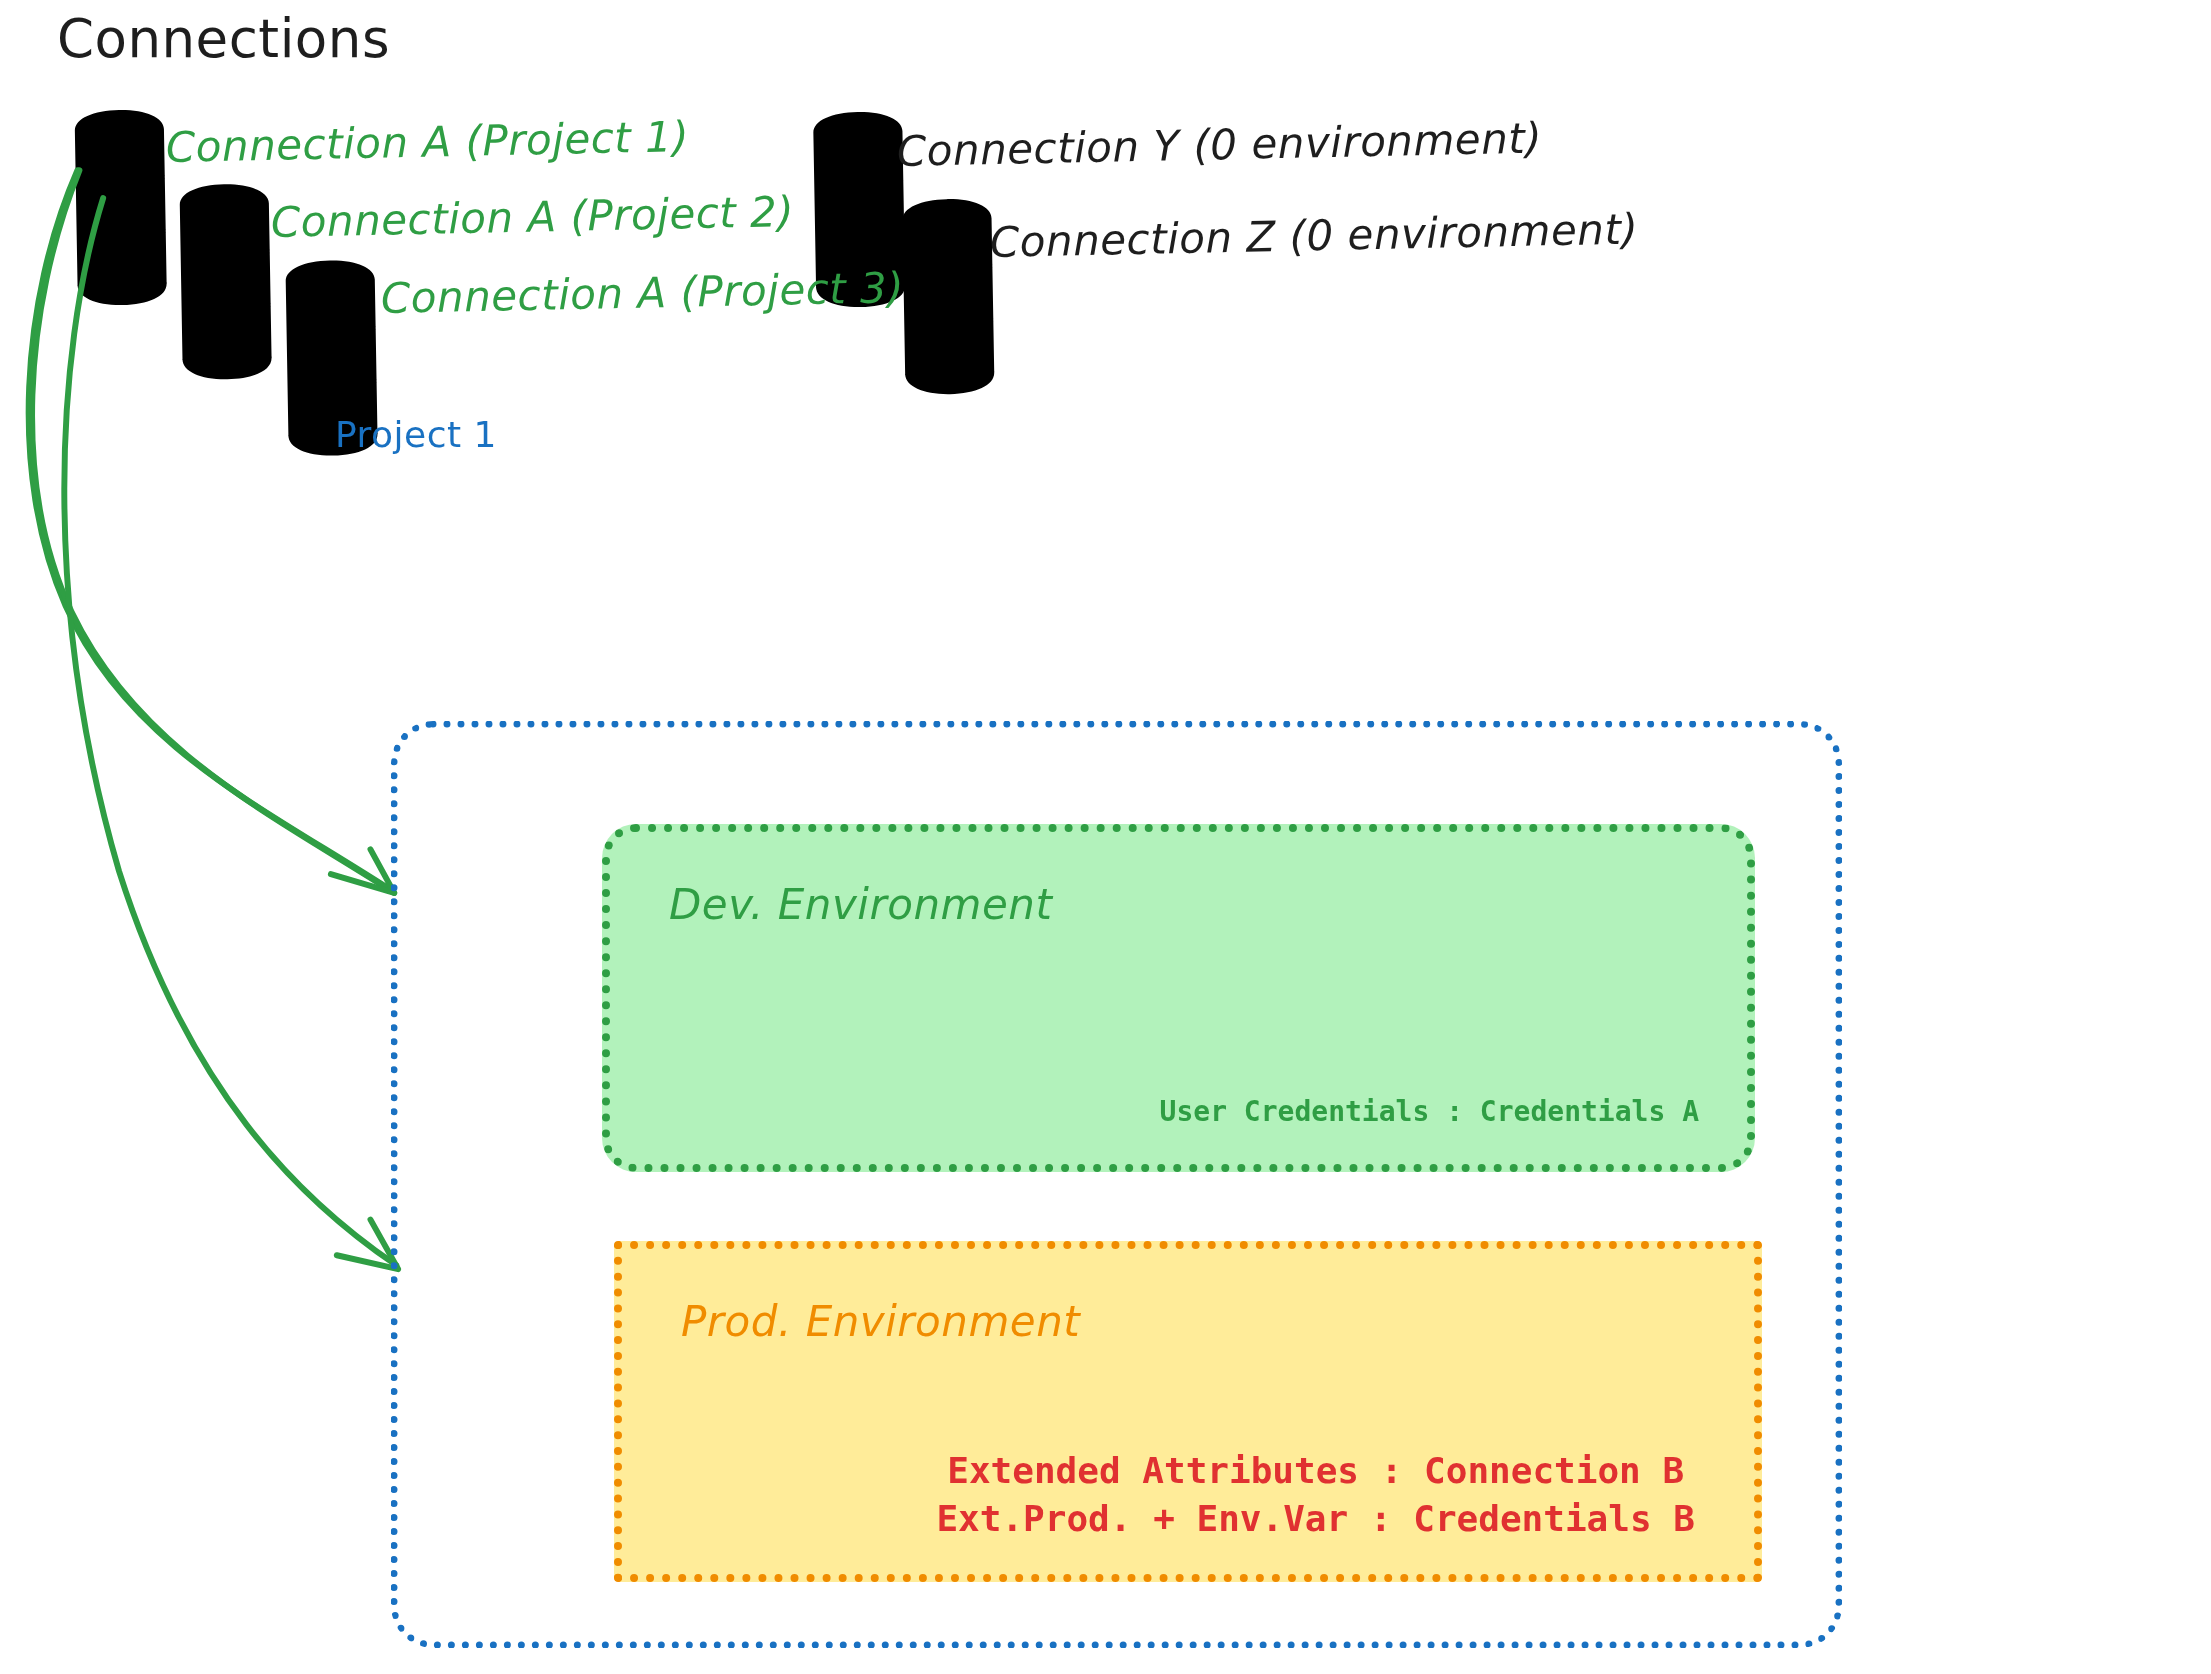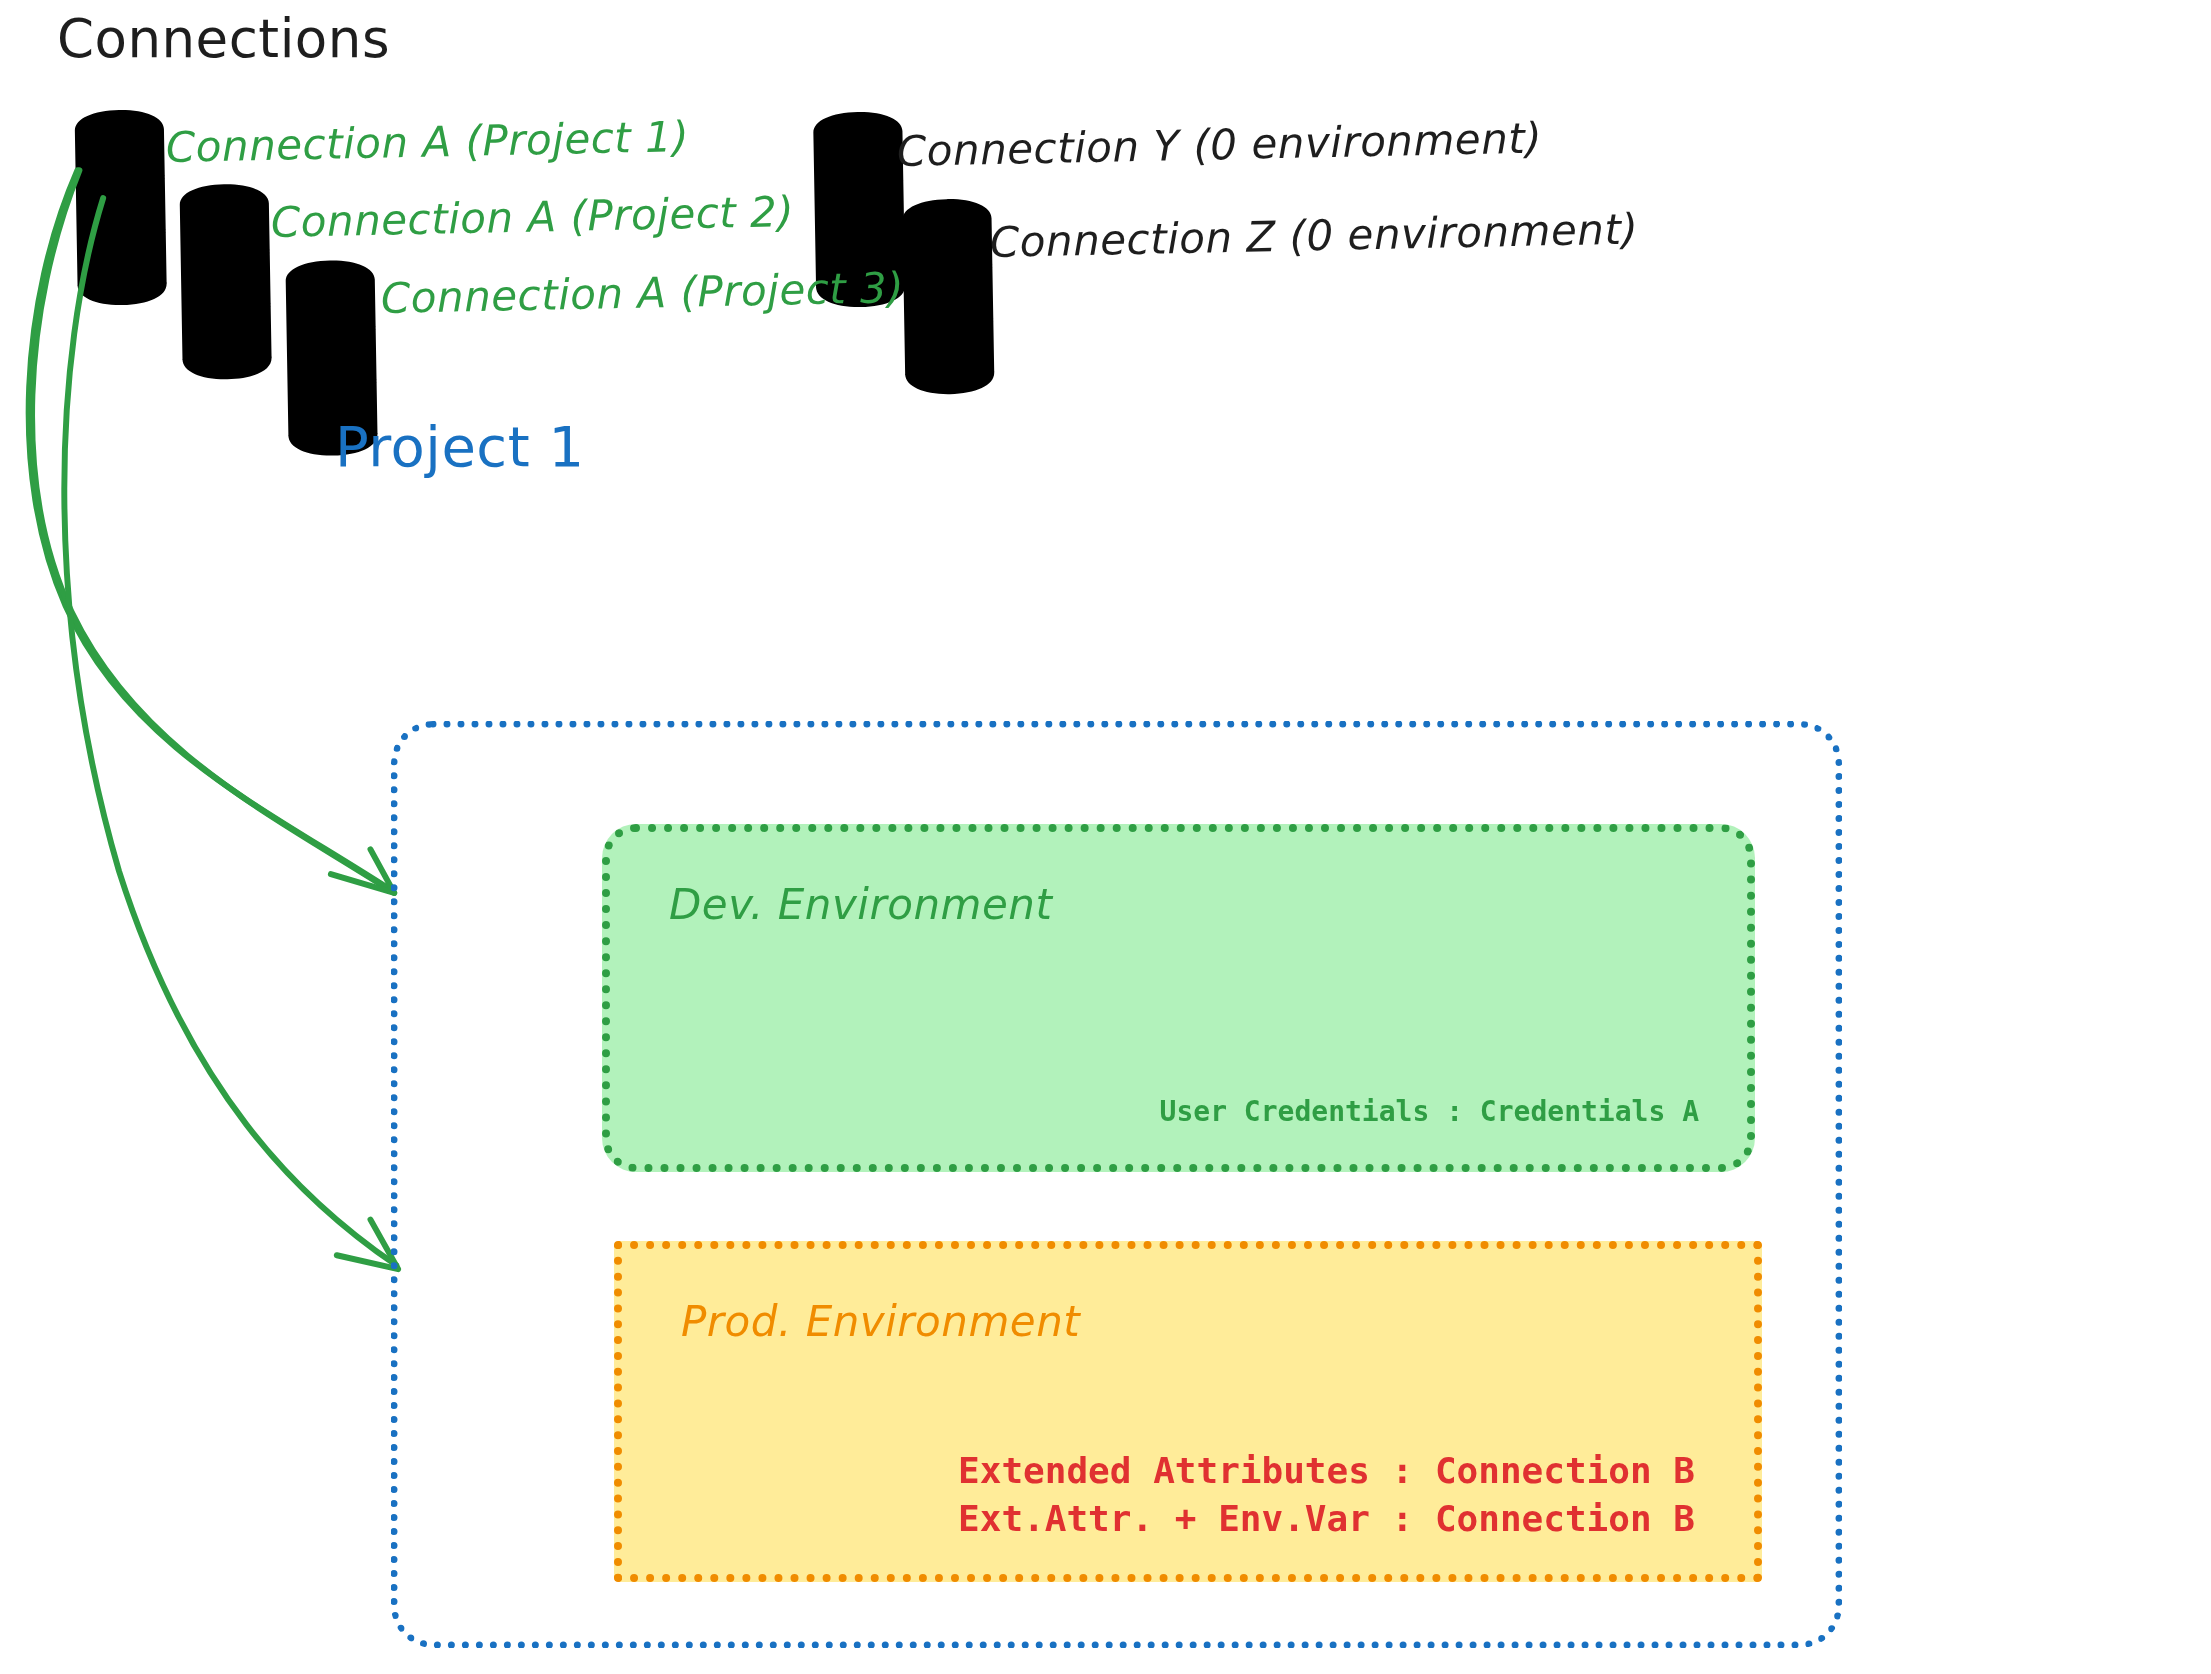--- a/index.html
+++ b/index.html
@@ -47,21 +47,21 @@
     font-size: 42px;
     color: #2f9e44;
   }
   .conn-label-dark {
     font-size: 42px;
     color: #1e1e1e;
   }
 
   #title-project1 {
     left: 335px; top: 414px;
-    font-size: 56px;
+    font-size: 36px;
     color: #1971c2;
     font-style: normal;
   }
 
   
   #project-box {
     left: 391px; top: 721px;
     width: 1451px; height: 927px;
     border: 7px dotted #1971c2;
     border-radius: 42px;
@@ -203,18 +203,18 @@
 
   <div id="dev-box" class="abs">
     <div class="env-title hand" id="dev-title">Dev. Environment</div>
     <div class="mono" id="dev-cred">User Credentials : Credentials A</div>
   </div>
 
   <div id="prod-box" class="abs">
     <div class="env-title hand" id="prod-title">Prod. Environment</div>
     <div id="prod-lines">
       <div class="mono">Extended Attributes : Connection B</div>
-      <div class="mono">Ext.Attr. + Env.Var : Connection B</div>
+      <div class="mono">Ext.Prod. + Env.Var : Credentials B</div>
     </div>
   </div>
 
 </div>
 
 
 </body></html>

